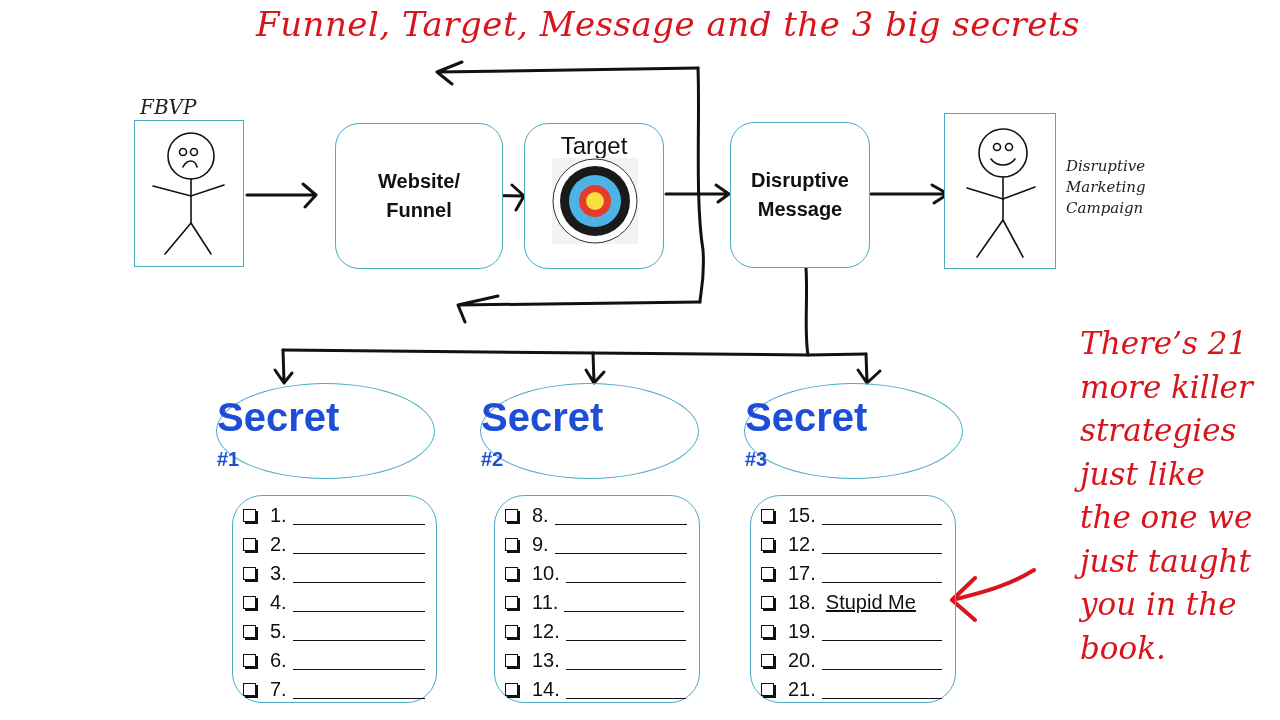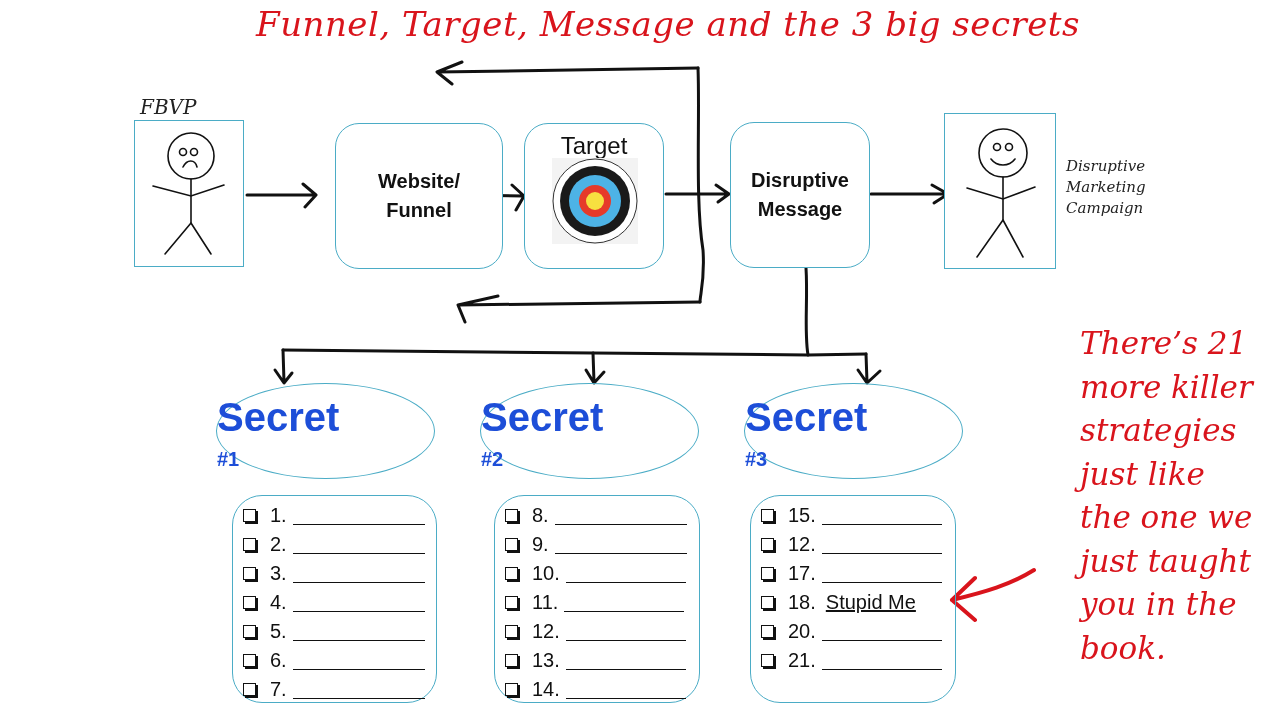--- a/index.html
+++ b/index.html
@@ -218,20 +218,25 @@
       <span class="n">17.</span>
       <span class="blank" style="width: 120px;"></span>
     </div>
     <div class="li">
       <span class="cb"></span>
       <span class="n">18.</span>
       <span class="filled">Stupid Me</span>
     </div>
     <div class="li">
       <span class="cb"></span>
+      <span class="n">19.</span>
+      <span class="blank" style="width: 120px;"></span>
+    </div>
+    <div class="li">
+      <span class="cb"></span>
       <span class="n">20.</span>
       <span class="blank" style="width: 120px;"></span>
     </div>
     <div class="li">
       <span class="cb"></span>
       <span class="n">21.</span>
       <span class="blank" style="width: 120px;"></span>
     </div>
   </div>
 

